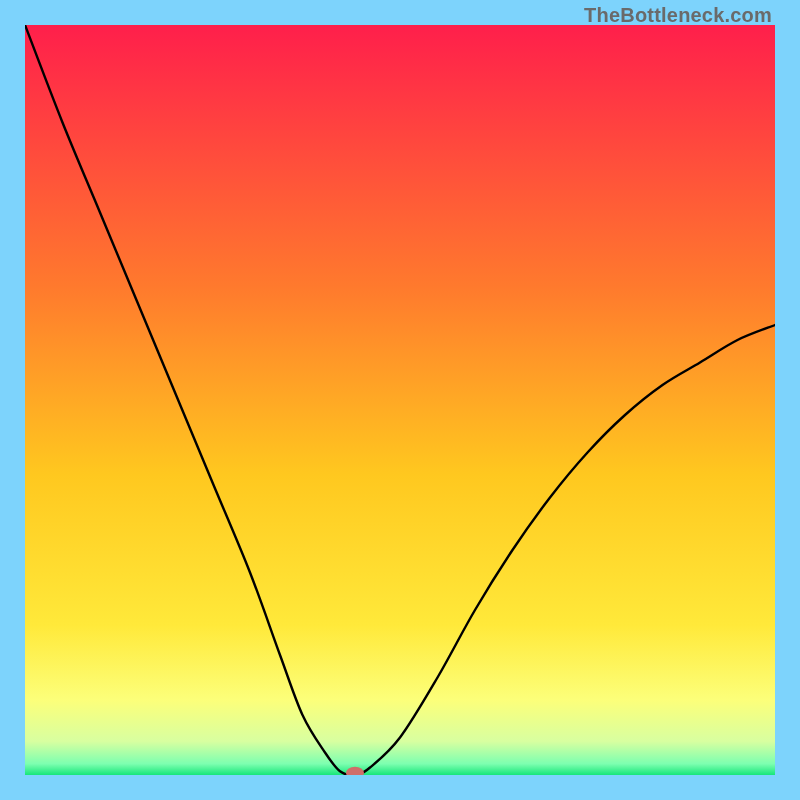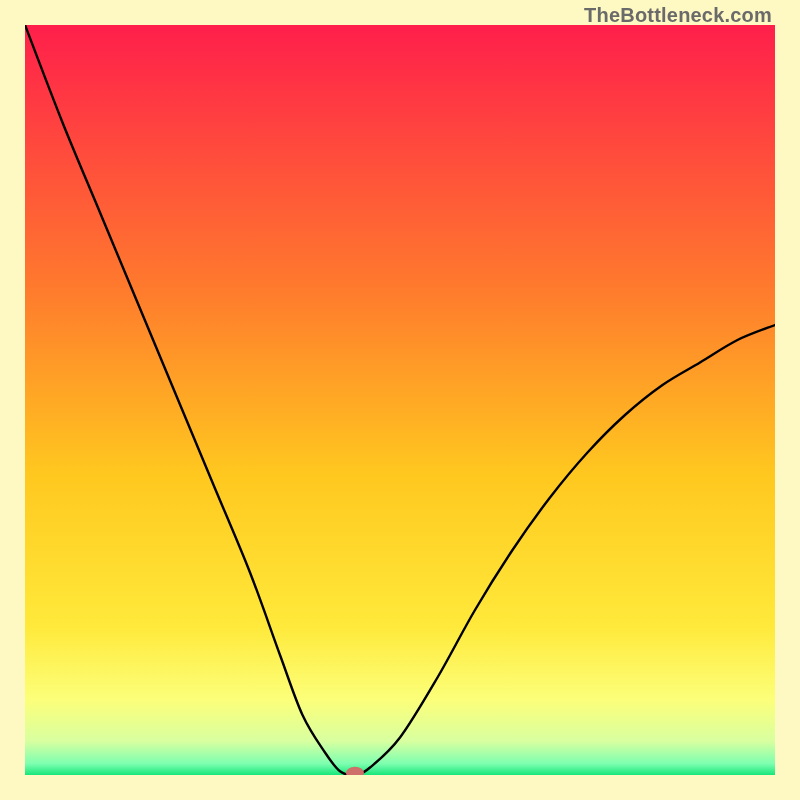--- a/index.html
+++ b/index.html
@@ -7,21 +7,21 @@
     padding: 0;
     width: 800px;
     height: 800px;
     background: #000;
     position: relative;
     font-family: Arial, Helvetica, sans-serif;
   }
   .outer {
     position: absolute;
     inset: 0;
-    background: #fef9c3;
+    background: #7dd3fc;
   }
   .plot {
     position: absolute;
     left: 25px;
     top: 25px;
     width: 750px;
     height: 750px;
     overflow: hidden;
   }
   .watermark {

